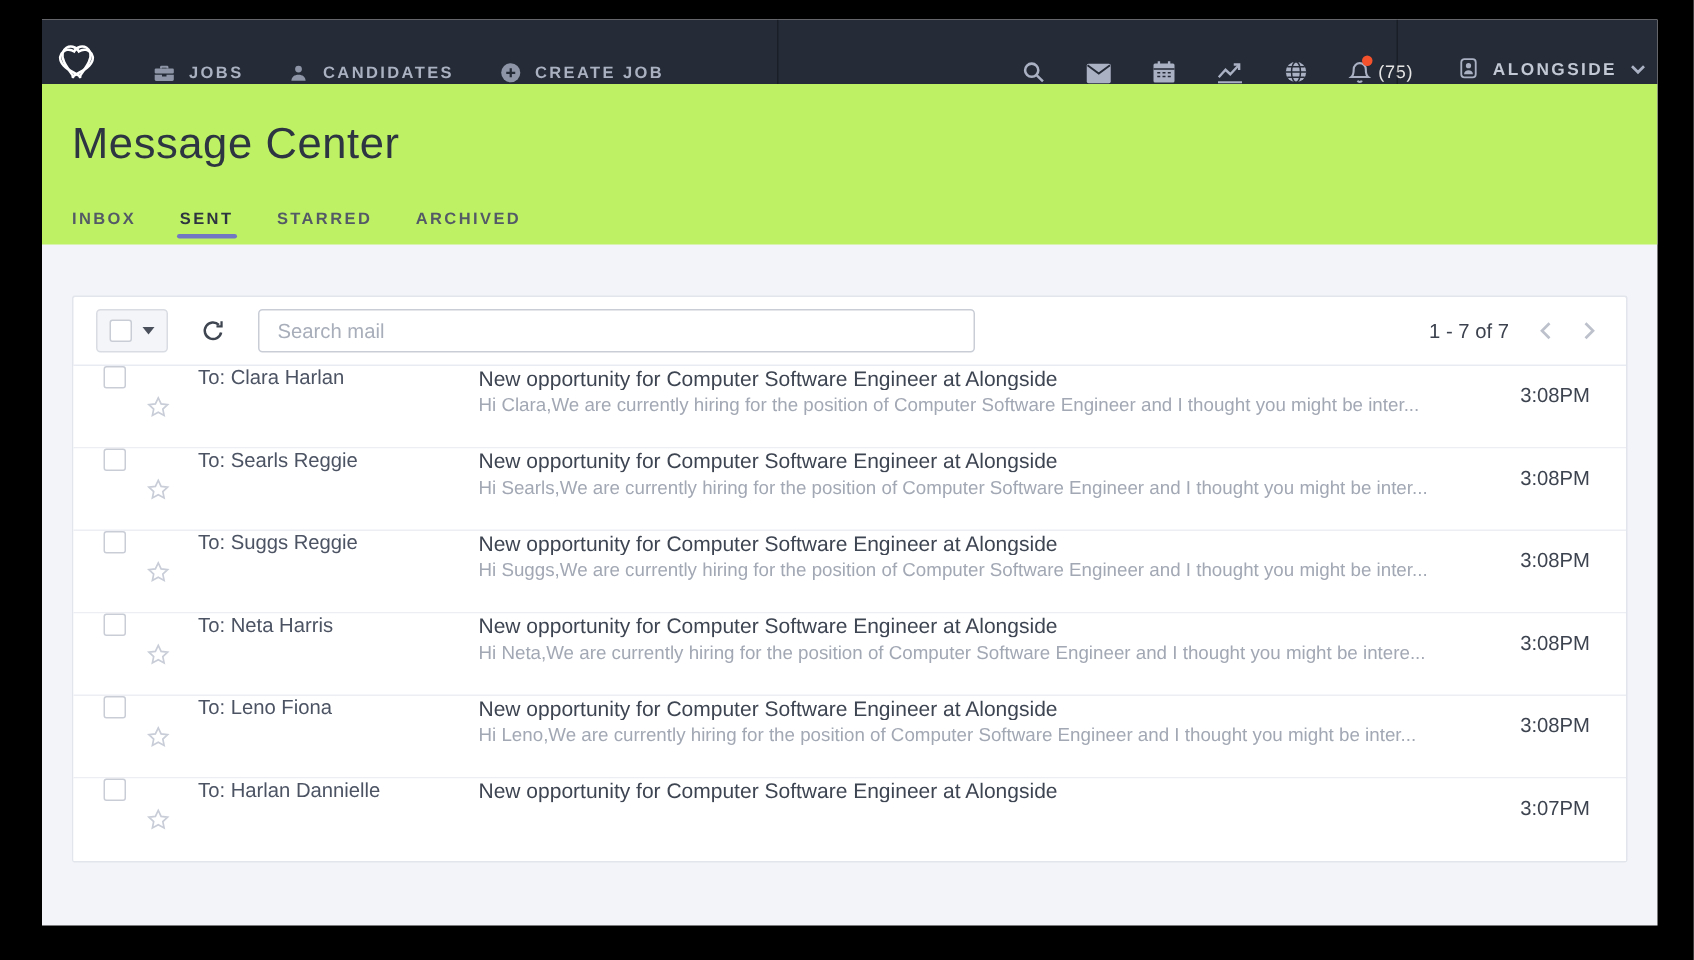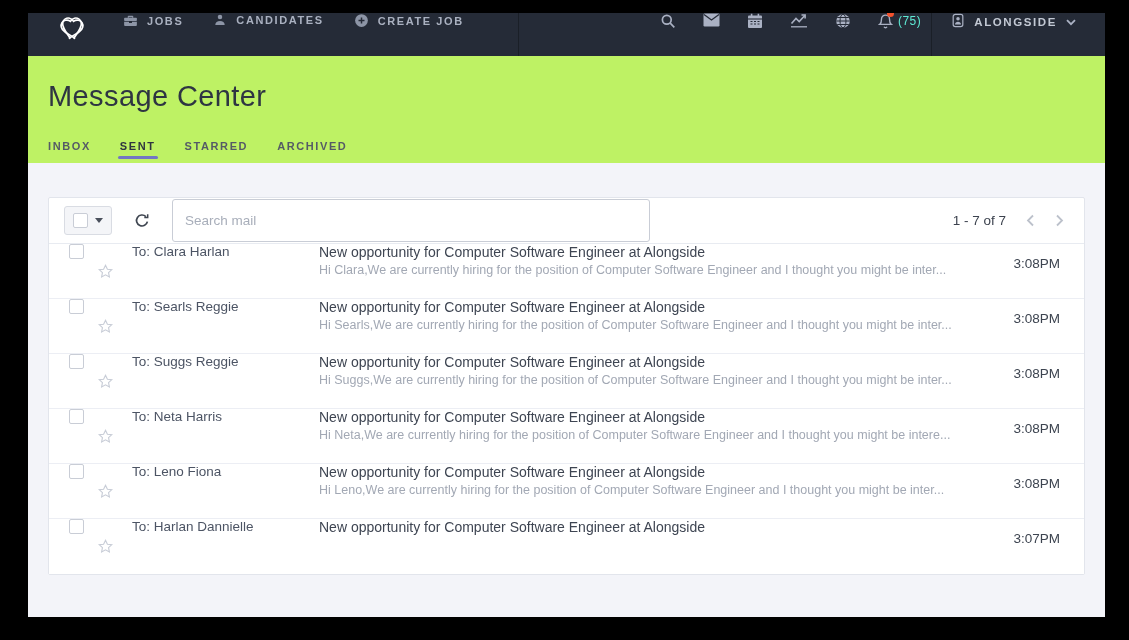--- a/index.html
+++ b/index.html
@@ -3,34 +3,34 @@
 <meta charset="utf-8">
 <style>
   * { margin:0; padding:0; box-sizing:border-box; }
   html,body { width:1129px; height:640px; background:#000; overflow:hidden;
               font-family:"Liberation Sans","DejaVu Sans",sans-serif; }
   .window { position:absolute; left:28px; top:13px; width:1077px; height:604px;
             background:var(--page-bg,#f3f4f9); overflow:hidden; }
 
   
   .navbar { position:relative; height:43px; background:var(--navbar-bg,#252b37);
-            display:flex; align-items:flex-start; padding:0 29px; }
+            display:flex; align-items:flex-end; padding:0 8px; }
   .logo { margin-right:36px; display:flex; align-items:center; }
   .nav-item { display:flex; align-items:center; gap:9px; margin-right:30px;
               font-size:11px; font-weight:700; letter-spacing:1.6px; color:#aab1c0;
               cursor:pointer; white-space:nowrap; }
   .nav-item svg { display:block; }
   .nav-spacer { flex:1; }
   .nav-vdivider { position:absolute; top:0; bottom:0; width:1px; background:rgba(0,0,0,0.28); }
   .icon-btn { margin-left:27px; position:relative; display:flex; align-items:center;
               color:#aab1c3; cursor:pointer; }
   .bell-wrap { display:flex; align-items:center; gap:5px; }
   .bell-dot { position:absolute; top:-3px; left:9px; width:7px; height:7px; border-radius:50%;
               background:var(--notification-dot,#f4522d); }
-  .bell-count { font-size:12px; color:#5eead4; letter-spacing:0.5px; }
+  .bell-count { font-size:12px; color:#e5e5e5; letter-spacing:0.5px; }
   .account { display:flex; align-items:center; gap:9px; margin-left:30px; cursor:pointer;
              font-size:11.5px; font-weight:700; letter-spacing:1.6px; color:#c3c9d4; }
 
   
   .header { background:#bef264; height:107px; padding:24px 20px 0 20px; }
   .page-title { font-size:29px; font-weight:300; letter-spacing:0.4px; color:#2e3542; }
   .tabs { display:flex; margin-top:27px; }
   .tab { position:relative; margin-right:29px; padding-bottom:10px; font-size:11px;
          font-weight:700; letter-spacing:1.6px; color:#555b66; cursor:pointer; }
   .tab.active { color:#2f3540; }
@@ -43,21 +43,21 @@
 
   .mail-toolbar { display:flex; align-items:center; height:46px; padding:0 20px 0 15px;
                   border-bottom:1px solid #e8ebf1; }
   .select-btn { display:flex; align-items:center; gap:7px; padding:6px 8px;
                 background:#f4f5f8; border:1px solid #d9dce3; border-radius:3px; cursor:pointer; }
   .checkbox { width:15px; height:15px; background:#fff; border:1px solid #c9cdd6;
               border-radius:2px; flex:0 0 auto; cursor:pointer; }
   .caret-down { width:0; height:0; border-left:4px solid transparent;
                 border-right:4px solid transparent; border-top:5px solid #4a505c; }
   .refresh { margin-left:22px; display:flex; align-items:center; color:#3f4651; cursor:pointer; }
-  .search-input { margin-left:22px; width:478px; height:43px; border:1px solid #c9cdd6;
+  .search-input { margin-left:22px; width:478px; height:29px; border:1px solid #c9cdd6;
                   border-radius:3px; padding:0 12px; font-size:13.5px; color:#3c424e;
                   font-family:"Liberation Sans","DejaVu Sans",sans-serif; outline:none; }
   .search-input::placeholder { color:#a8aeba; }
   .pager { margin-left:auto; display:flex; align-items:center; }
   .pager-label { font-size:13.5px; color:#3c424e; }
   .pager-btn { margin-left:20px; display:flex; align-items:center; color:#bcc1cb; cursor:pointer; }
 
   .mail-row { display:flex; height:55px; padding-left:20px;
               border-bottom:1px solid #eceef4; background:#fff; }
   .mail-row:last-child { border-bottom:none; }

